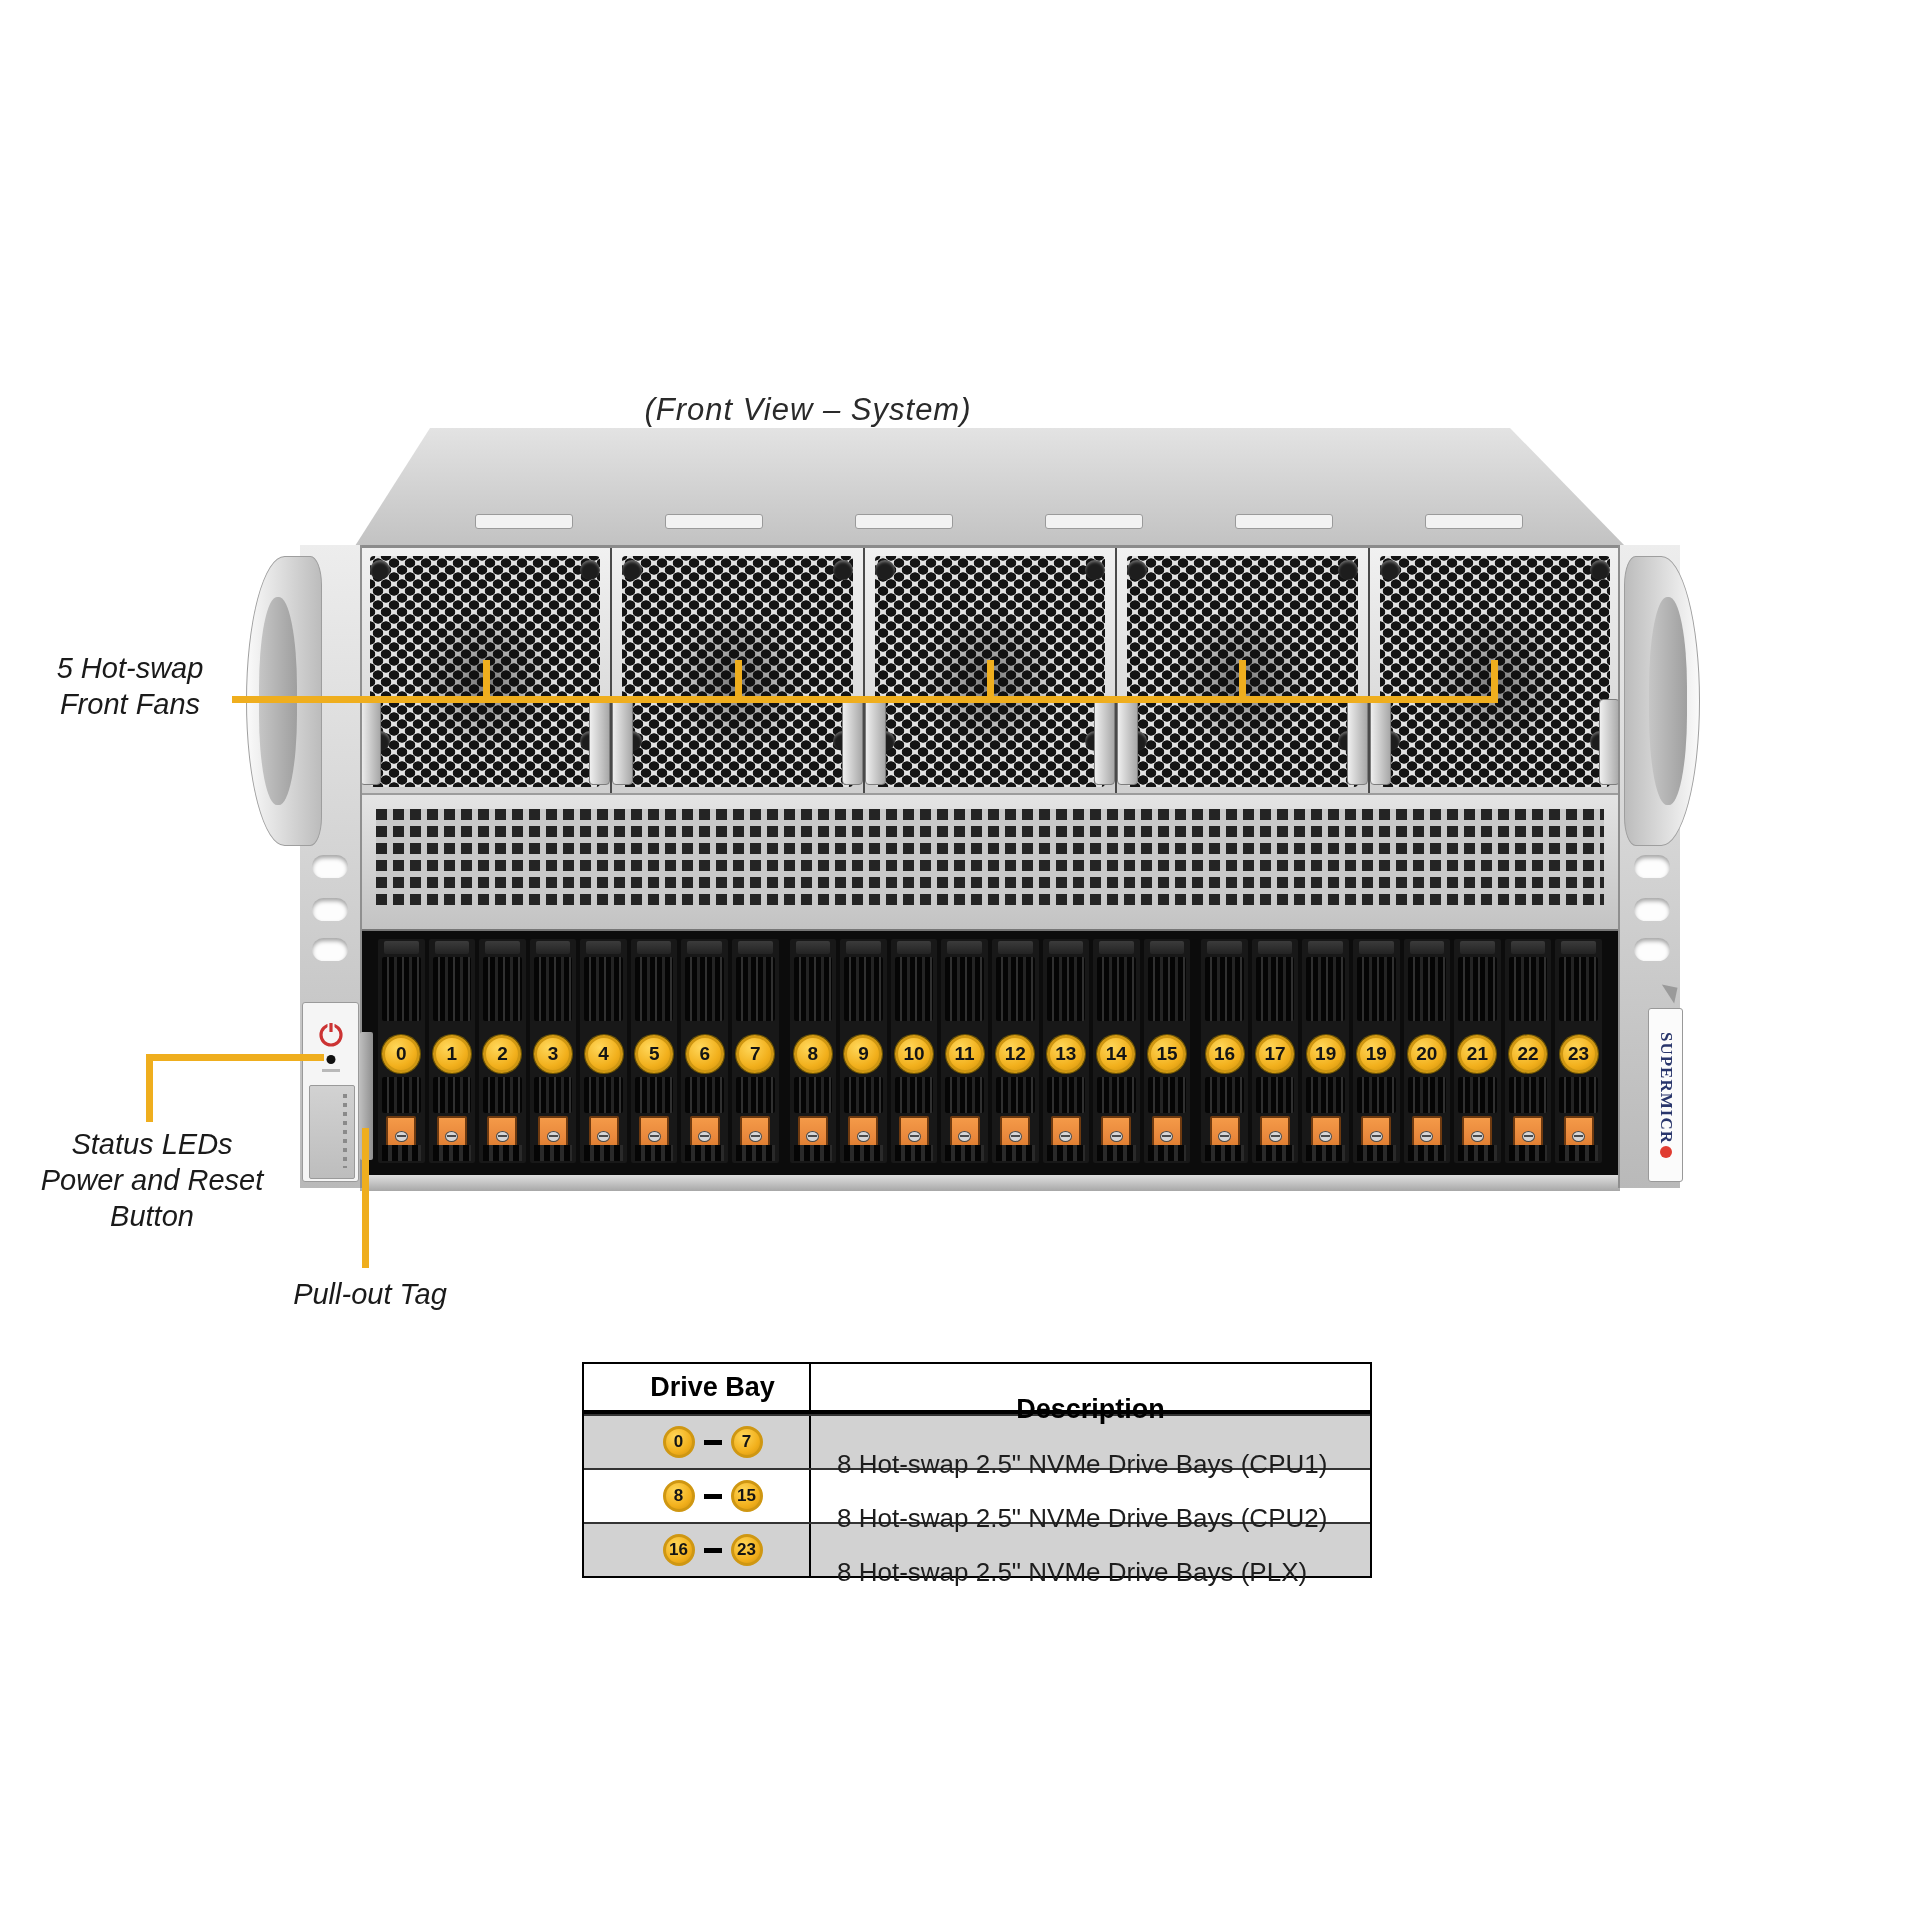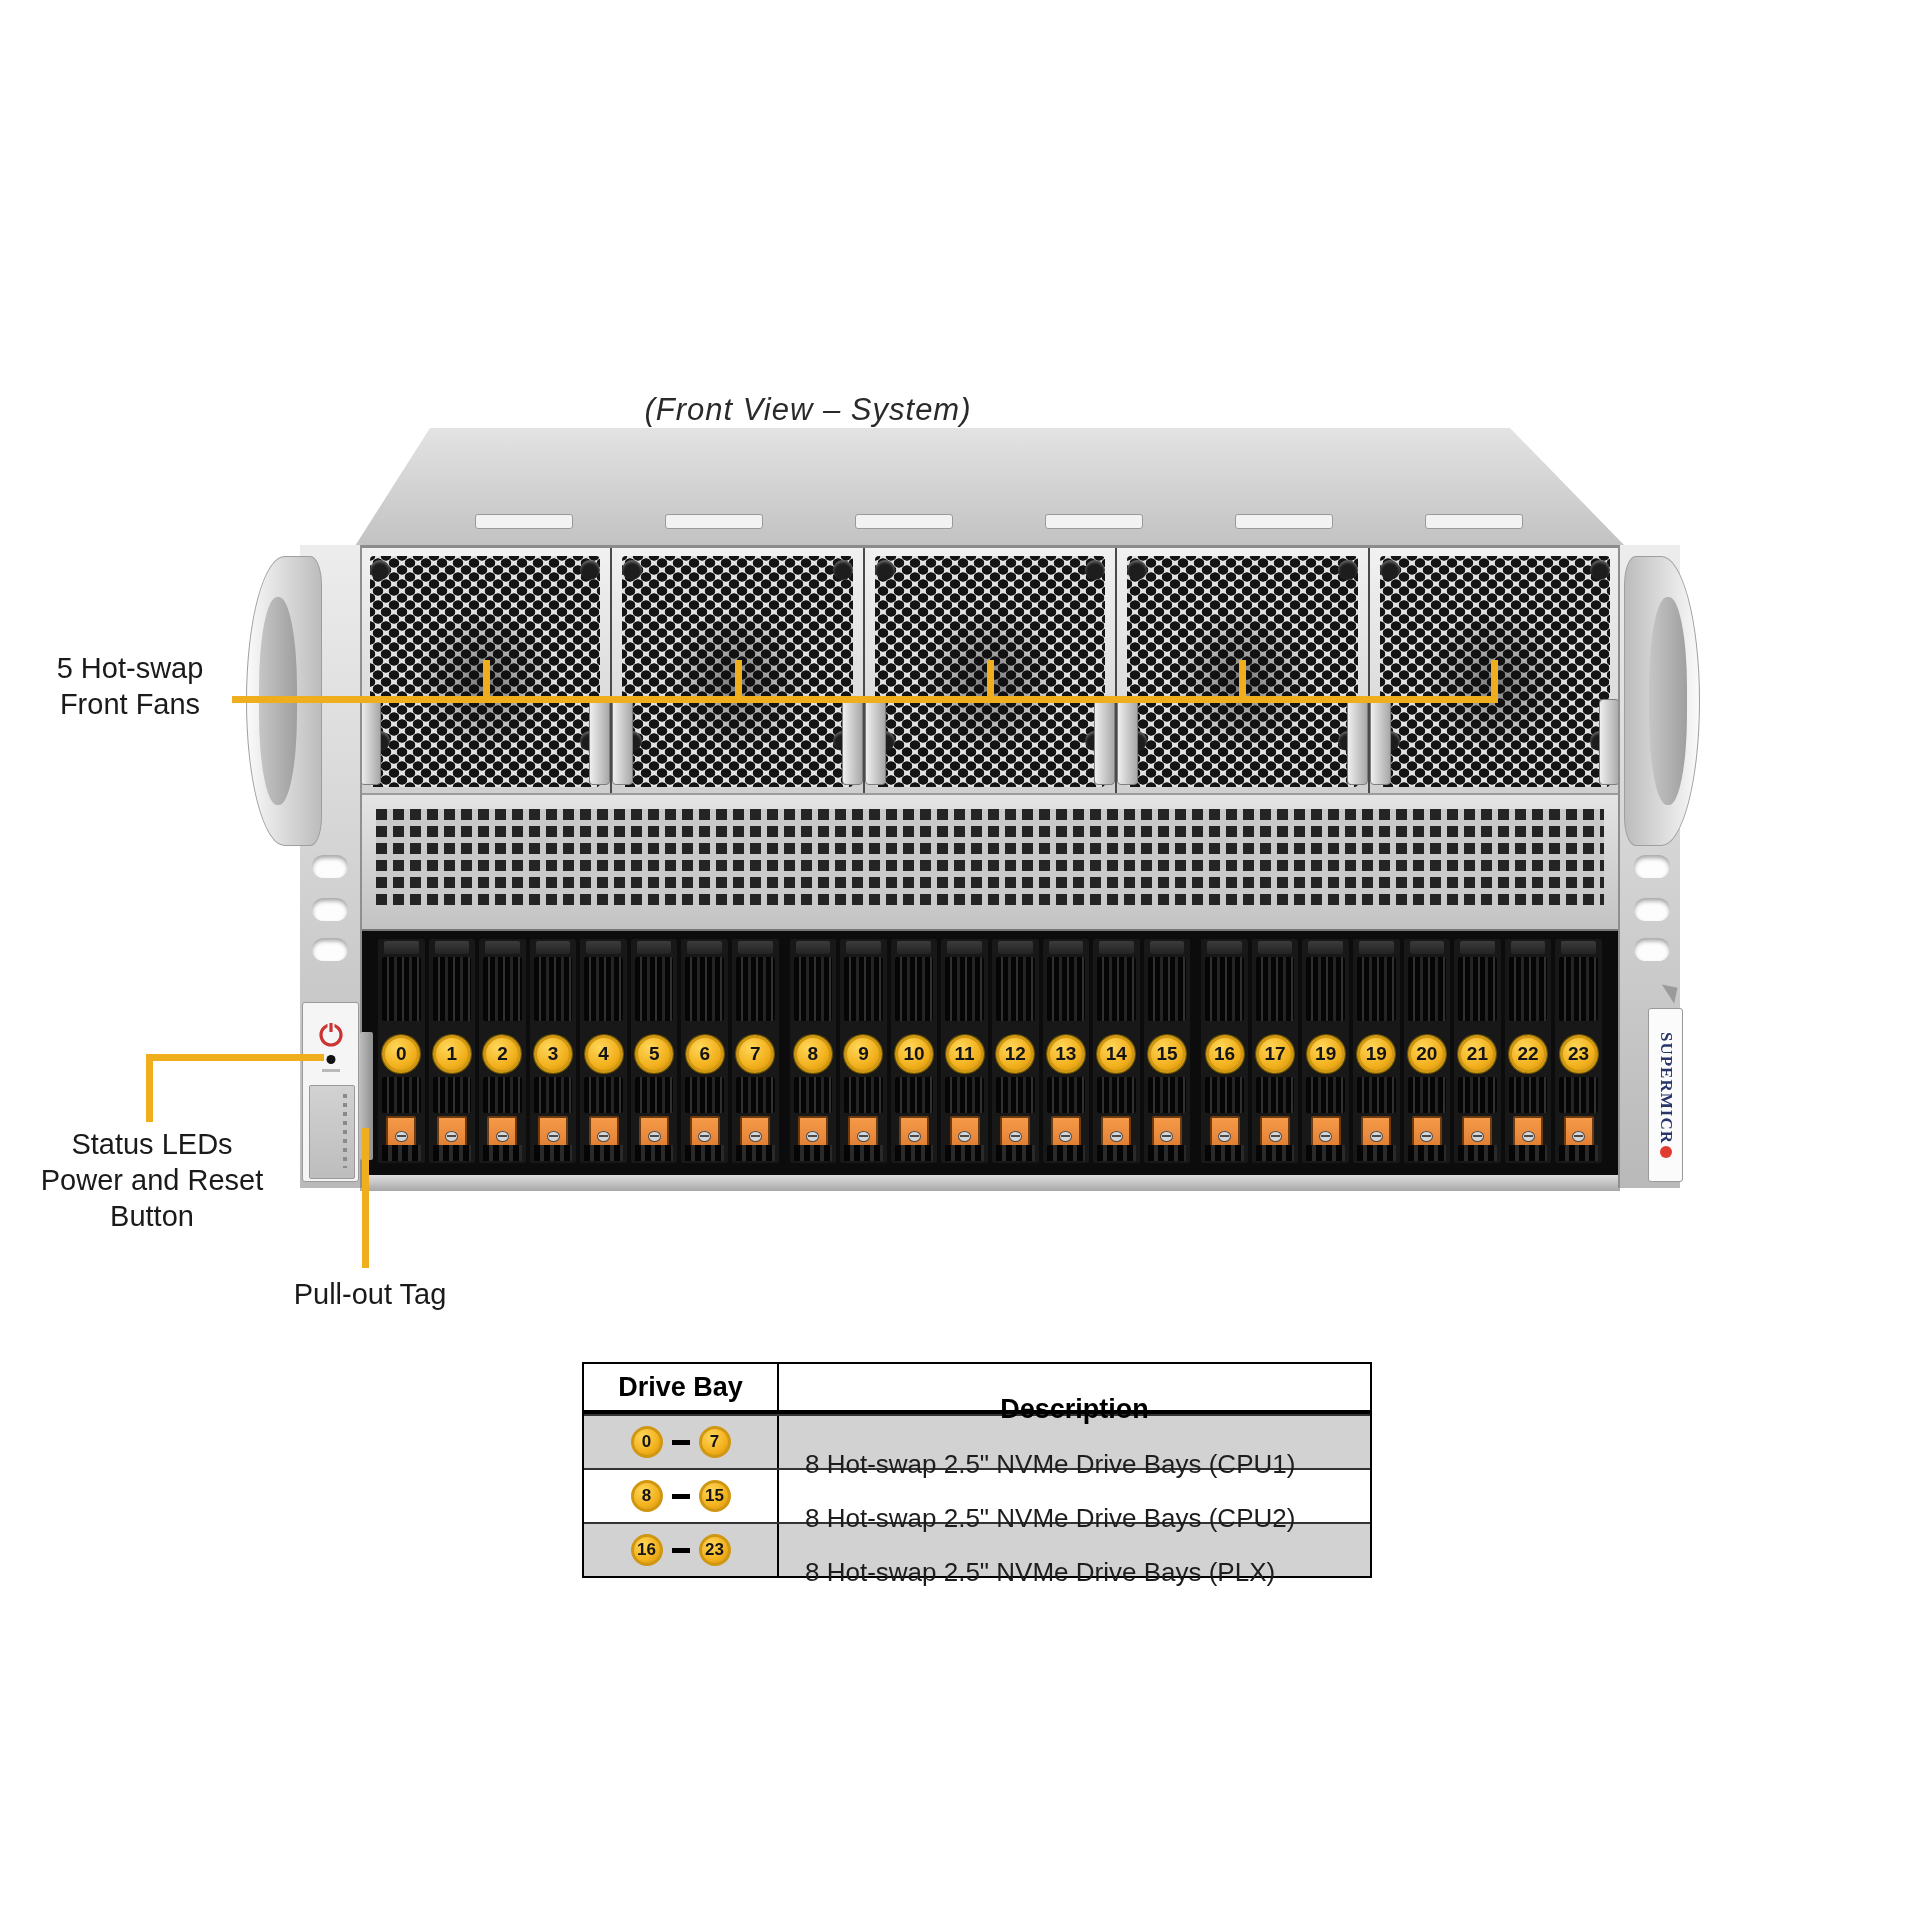--- a/index.html
+++ b/index.html
@@ -121,33 +121,33 @@
     border-top:16px solid #9a9a9a;border-left:16px solid transparent;transform:rotate(12deg);}
 
   
   .ann{background:var(--annotation-yellow,#EFAE1E);position:absolute;}
   .fans-line{left:232px;top:696px;width:1266px;height:7px;}
   .fan-tick{position:absolute;top:660px;width:7px;height:40px;background:var(--annotation-yellow,#EFAE1E);}
   .status-line-h{left:146px;top:1054px;width:178px;height:7px;}
   .status-line-v{left:146px;top:1054px;width:7px;height:68px;}
   .pullout-line{left:362px;top:1128px;width:7px;height:140px;}
 
-  .ann-label{position:absolute;font-size:29px;color:#1a1a1a;text-align:center;line-height:36px;}
+  .ann-label{position:absolute;font-size:29px;color:#1a1a1a;text-align:center;line-height:36px;font-style:italic;}
   .fans-label{left:28px;top:650px;width:204px;}
   .status-label{left:14px;top:1126px;width:276px;}
   .pullout-label{left:268px;top:1276px;width:204px;}
 
   
   .bay-table{position:absolute;left:582px;top:1362px;width:790px;border:2px solid #000;
     box-sizing:border-box;background:#fff;}
   .t-row{display:flex;height:52px;}
   .t-row.header{height:46px;border-bottom:4px solid #000;}
   .t-row + .t-row:not(.header){border-top:2px solid #333;}
   .t-cell{box-sizing:border-box;display:flex;align-items:center;}
-  .t-cell.c1{width:195px;border-right:2px solid #000;justify-content:center;gap:9px;}
+  .t-cell.c1{width:195px;border-right:2px solid #000;justify-content:center;gap:9px;margin-left:32px;}
   .t-cell.c2{flex:1;padding-left:26px;font-size:26px;color:#1d1d1d;margin-top:45px;}
   .t-row.header .t-cell{justify-content:center;font-size:27px;font-weight:bold;padding-left:0;color:#000;}
   .t-row.shade{background:var(--table-row-gray,#D2D2D2);}
   .t-badge{width:32px;height:32px;border-radius:50%;box-sizing:border-box;
     background:radial-gradient(circle at 36% 30%, #ffd75a, var(--badge-gold,#F2B01C) 62%, #d1920e);
     border:3px solid #cf9712;display:flex;align-items:center;justify-content:center;
     font-size:17px;font-weight:bold;color:#141414;flex:0 0 auto;}
   .t-dash{width:18px;height:5px;background:#000;flex:0 0 auto;}
 </style>
 </head>

